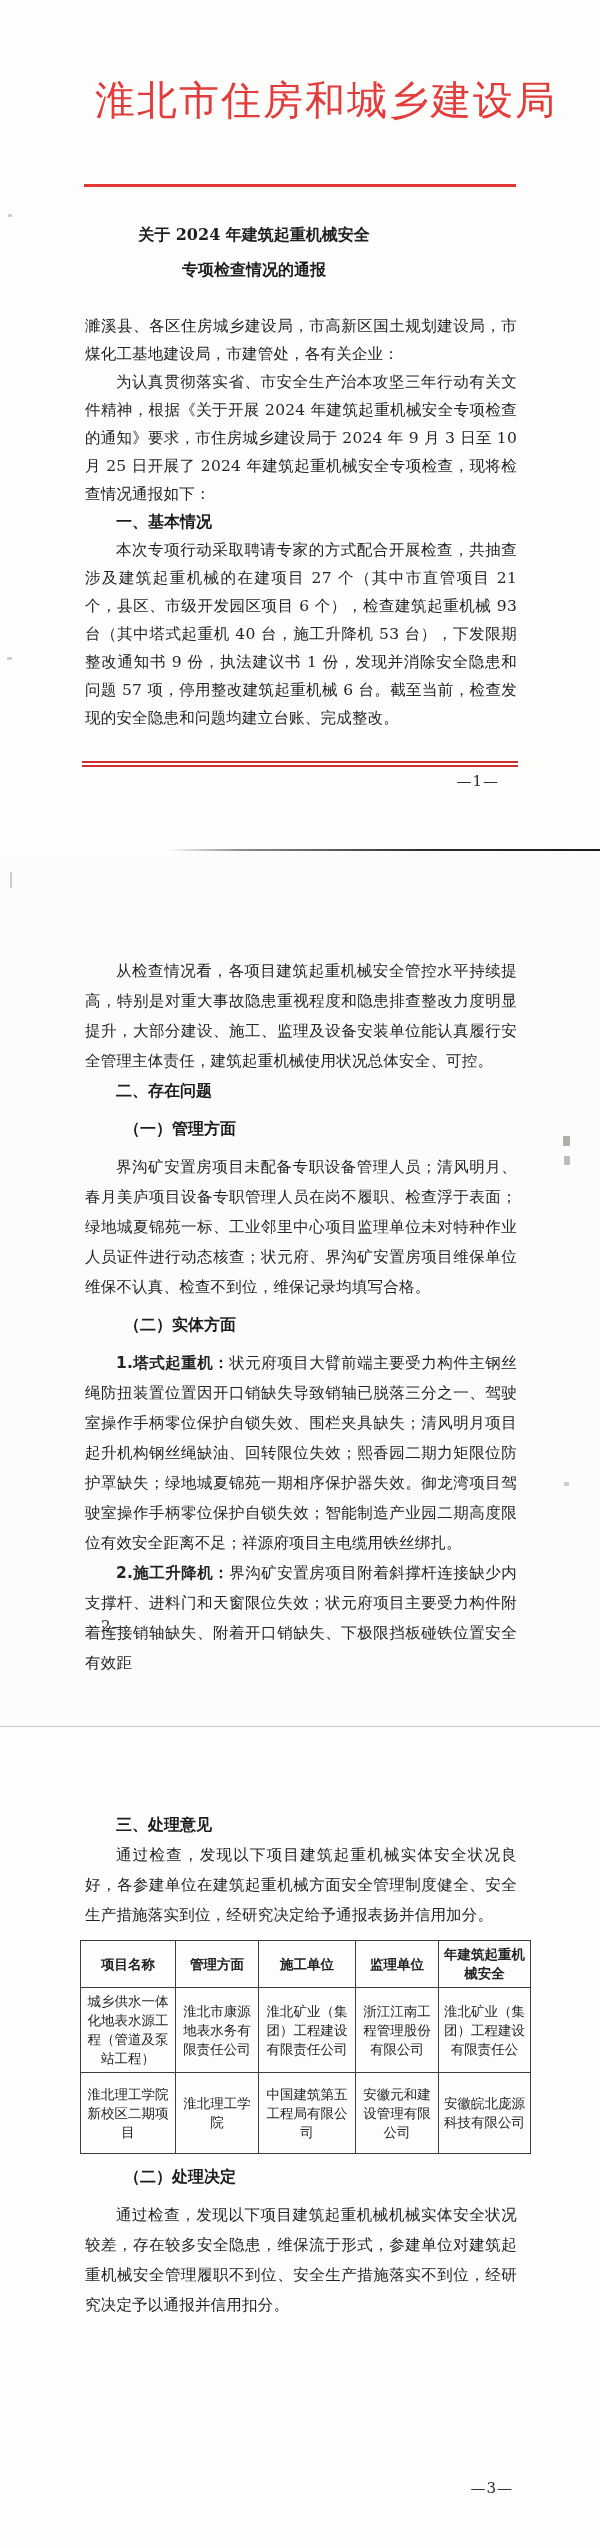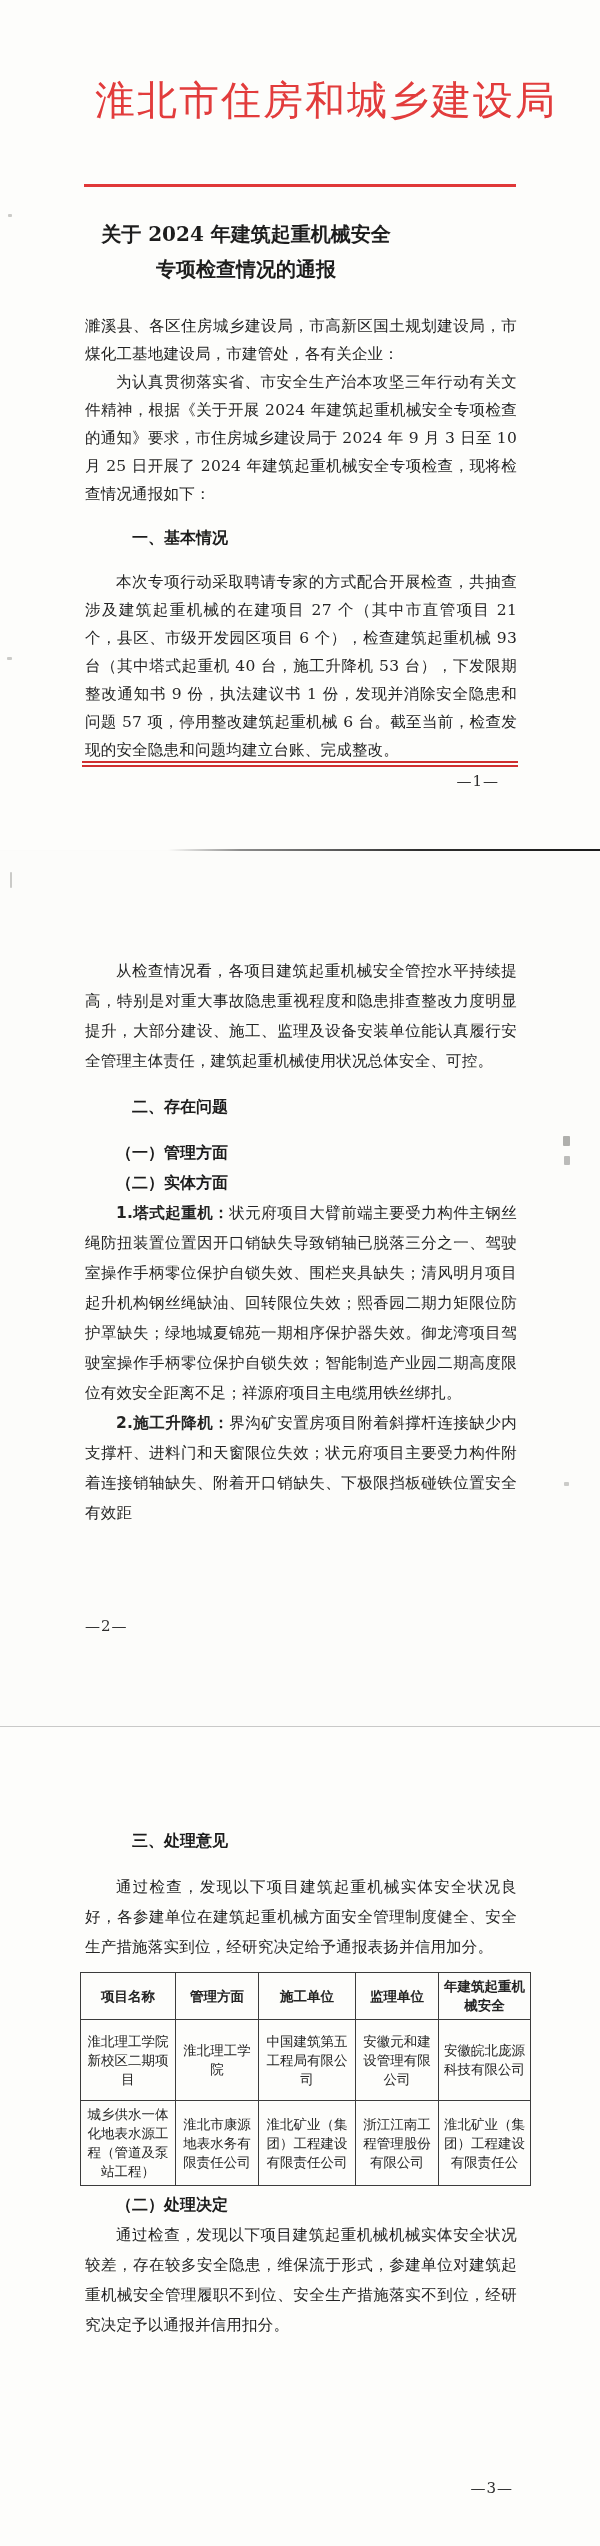--- a/index.html
+++ b/index.html
@@ -13,33 +13,33 @@
   .page2 { top:851px; height:875px; background:#fcfcfa; }
   .page3 { top:1727px; height:819px; }
 
   
   .agency {
     position:absolute; top:78px; left:0; width:600px; margin:0;
     text-align:center; color:#e23c3c; font-size:40px; font-weight:normal;
     letter-spacing:2px; line-height:44px; font-family:"DejaVu Serif", serif;padding-left:26px;
   }
   .red-rule { position:absolute; top:184px; left:84px; width:432px; height:3px; background:#e03838; }
-  .doc-title { position:absolute; top:217px; left:0; width:492px; margin:0; text-align:center; font-size:20px; font-weight:bold; line-height:35px; color:#1d1d1d; }
+  .doc-title { position:absolute; top:217px; left:8px; width:492px; margin:0; text-align:center; font-size:16px; font-weight:bold; line-height:35px; color:#1d1d1d; }
   .doc-title span { display:block; }
 
   
   .body-col { position:absolute; left:85px; width:432px; }
   .p1body { top:312px; }
   .p2body { top:105px; }
   .p3body { top:83px; }
   p.body { margin:0; font-size:15.5px; line-height:28px; text-align:justify; letter-spacing:0.2px; color:#242424; }
   .lh30 p.body, .lh30 .h-num, .lh30 .h-sub { line-height:30px; }
   .indent { text-indent:31px; }
-  .h-num { margin:16px; font-family:"DejaVu Sans", sans-serif; font-size:16px; font-weight:bold; line-height:28px; text-indent:31px; color:#1c1c1c; }
-  .h-sub { margin:0; font-size:16px; font-weight:bold; line-height:28px; text-indent:31px; color:#1c1c1c; }
+  .h-num { margin:0; font-family:"DejaVu Sans", sans-serif; font-size:16px; font-weight:bold; line-height:28px; text-indent:31px; color:#1c1c1c; }
+  .h-sub { margin:8px; font-size:16px; font-weight:bold; line-height:28px; text-indent:31px; color:#1c1c1c; }
   .runin { font-family:"DejaVu Sans", sans-serif; font-weight:bold; }
 
   
   .red-double { position:absolute; top:761px; left:82px; width:436px; height:2px; border-top:2px solid #cf2f2f; border-bottom:2px solid #cf2f2f; }
   .pagenum { position:absolute; font-size:15px; letter-spacing:1px; color:#2e2e2e; }
   .pn1 { top:772px; left:85px; width:432px; text-align:right; padding-right:18px; box-sizing:border-box; }
   .pn2 { top:766px; left:85px; }
   .pn3 { top:752px; left:85px; width:432px; text-align:right; padding-right:4px; box-sizing:border-box; }
 
   
@@ -86,20 +86,21 @@
     <div class="pagenum pn1">—1—</div>
   </section>
 
   <div class="pb1"></div>
 
   <section class="page page2">
     <div class="body-col p2body lh30">
       <p class="body indent">从检查情况看，各项目建筑起重机械安全管控水平持续提高，特别是对重大事故隐患重视程度和隐患排查整改力度明显提升，大部分建设、施工、监理及设备安装单位能认真履行安全管理主体责任，建筑起重机械使用状况总体安全、可控。</p>
       <h3 class="h-num">二、存在问题</h3>
       <h4 class="h-sub">（一）管理方面</h4>
+      <p class="body indent">界沟矿安置房项目未配备专职设备管理人员；清风明月、春月美庐项目设备专职管理人员在岗不履职、检查浮于表面；绿地城夏锦苑一标、工业邻里中心项目监理单位未对特种作业人员证件进行动态核查；状元府、界沟矿安置房项目维保单位维保不认真、检查不到位，维保记录均填写合格。</p>
       <h4 class="h-sub">（二）实体方面</h4>
       <p class="body indent"><b class="runin">1.塔式起重机：</b><span>状元府项目大臂前端主要受力构件主钢丝绳防扭装置位置因开口销缺失导致销轴已脱落三分之一、驾驶室操作手柄零位保护自锁失效、围栏夹具缺失；清风明月项目起升机构钢丝绳缺油、回转限位失效；熙香园二期力矩限位防护罩缺失；绿地城夏锦苑一期相序保护器失效。御龙湾项目驾驶室操作手柄零位保护自锁失效；智能制造产业园二期高度限位有效安全距离不足；祥源府项目主电缆用铁丝绑扎。</span></p>
       <p class="body indent"><b class="runin">2.施工升降机：</b><span>界沟矿安置房项目附着斜撑杆连接缺少内支撑杆、进料门和天窗限位失效；状元府项目主要受力构件附着连接销轴缺失、附着开口销缺失、下极限挡板碰铁位置安全有效距</span></p>
     </div>
     <div class="pagenum pn2">—2—</div>
   </section>
 
   <div class="pb2"></div>
 
   <section class="page page3">
@@ -119,32 +120,32 @@
           <tr>
             <th>项目名称</th>
             <th>管理方面</th>
             <th>施工单位</th>
             <th>监理单位</th>
             <th>年建筑起重机械安全</th>
           </tr>
         </thead>
         <tbody>
           <tr>
+            <td>城乡供水一体化地表水源工程（管道及泵站工程）</td>
+            <td>淮北市康源地表水务有限责任公司</td>
+            <td>淮北矿业（集团）工程建设有限责任公司</td>
+            <td>浙江江南工程管理股份有限公司</td>
+            <td>淮北矿业（集团）工程建设有限责任公</td>
+          </tr>
+          <tr>
             <td>淮北理工学院新校区二期项目</td>
             <td>淮北理工学院</td>
             <td>中国建筑第五工程局有限公司</td>
             <td>安徽元和建设管理有限公司</td>
             <td>安徽皖北庞源科技有限公司</td>
-          </tr>
-          <tr>
-            <td>城乡供水一体化地表水源工程（管道及泵站工程）</td>
-            <td>淮北市康源地表水务有限责任公司</td>
-            <td>淮北矿业（集团）工程建设有限责任公司</td>
-            <td>浙江江南工程管理股份有限公司</td>
-            <td>淮北矿业（集团）工程建设有限责任公</td>
           </tr>
         </tbody>
       </table>
 
       <h4 class="h-sub">（二）处理决定</h4>
       <p class="body indent">通过检查，发现以下项目建筑起重机械机械实体安全状况较差，存在较多安全隐患，维保流于形式，参建单位对建筑起重机械安全管理履职不到位、安全生产措施落实不到位，经研究决定予以通报并信用扣分。</p>
     </div>
     <div class="pagenum pn3">—3—</div>
   </section>
 

